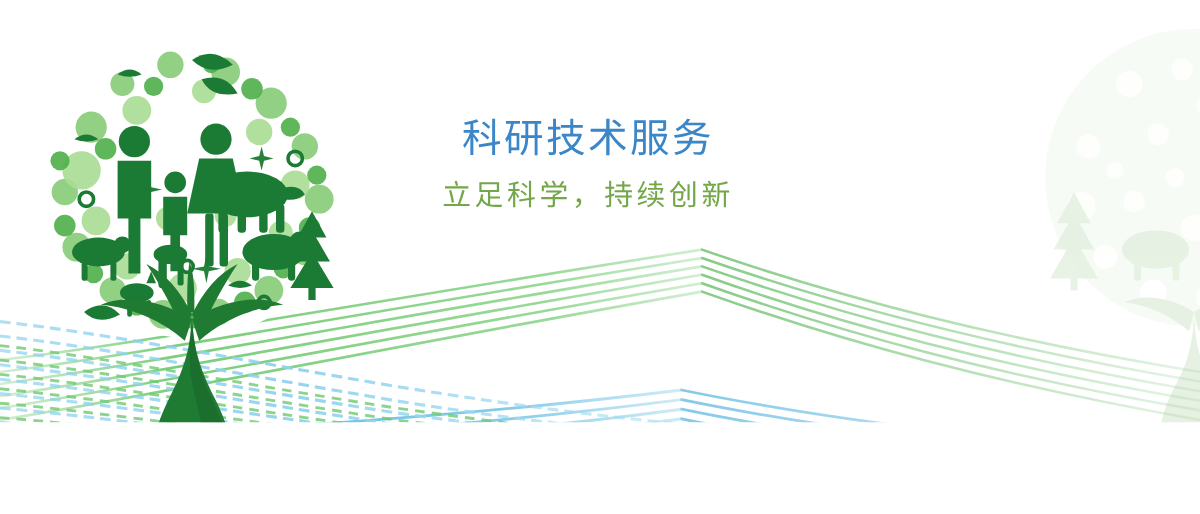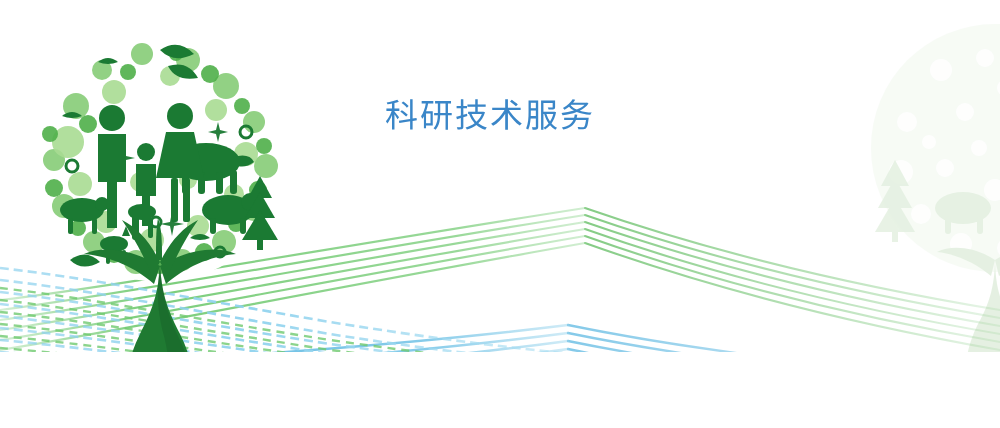--- a/index.html
+++ b/index.html
@@ -381,15 +381,16 @@
         <path d="M146,246 C146,226 146,216 148,204 C152,216 152,228 152,246 Z"></path>
       </g>
 
       <path fill="#176028" opacity="0.45" d="M150,250 C152,282 158,302 168,322 C180,346 186,374 186,404 L160,404
                C162,374 160,346 154,322 C148,300 146,280 150,250 Z"></path>
     </g>
   </svg>
 
   <div id="headline">
     <div id="title-main">科研技术服务</div>
+    <div id="title-sub">立足科学，持续创新</div>
   </div>
 
 </div>
 
 </body></html>

